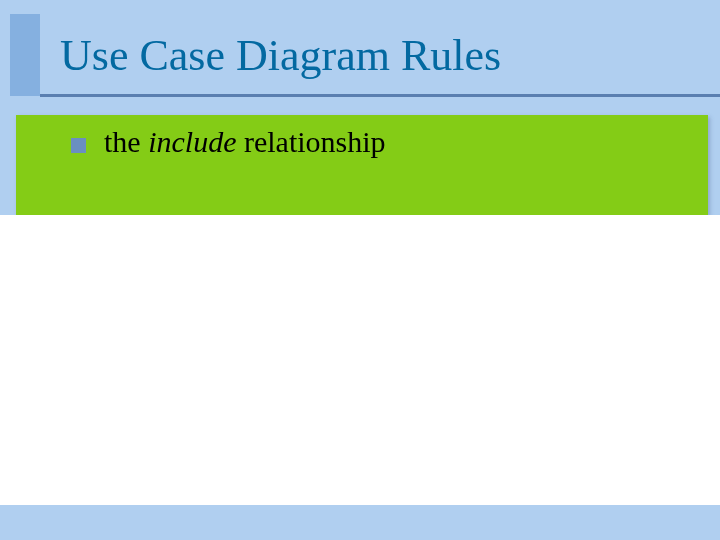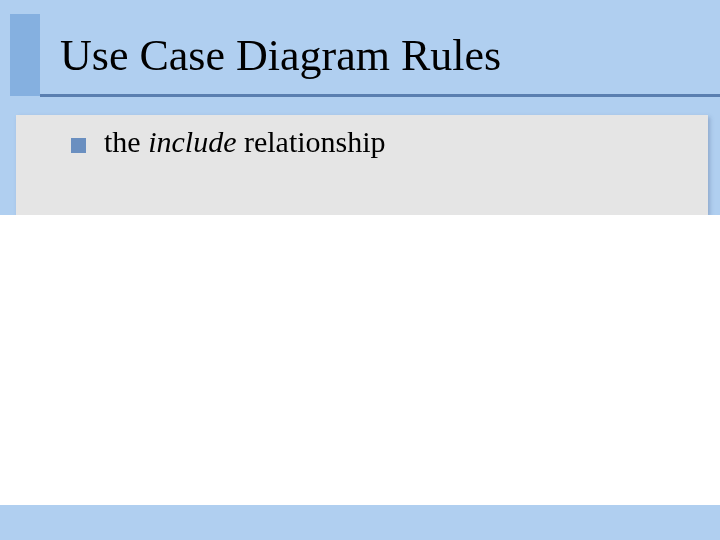--- a/index.html
+++ b/index.html
@@ -24,39 +24,39 @@
       top: 0;
       width: 30px;
       height: 82px;
       background: #85b0e0;
     }
     .title-text {
       position: absolute;
       left: 60px;
       top: 16px;
       font-size: 44px;
-      color: #000000;
+      color: #0369a1;
       font-weight: 400;
       white-space: nowrap;
     }
     .title-underline {
       position: absolute;
       left: 40px;
       top: 80px;
       width: 680px;
       height: 3px;
       background: #5a7fb0;
     }
     .content-area {
       position: absolute;
       left: 16px;
       top: 115px;
       width: 692px;
       height: 100px;
-      background: #e5e5e5;
+      background: #84cc16;
       box-shadow: 2px 2px 4px rgba(80,100,140,0.35);
     }
     .bullet-row {
       position: absolute;
       left: 55px;
       top: 10px;
       display: flex;
       align-items: center;
     }
     .bullet-square {

